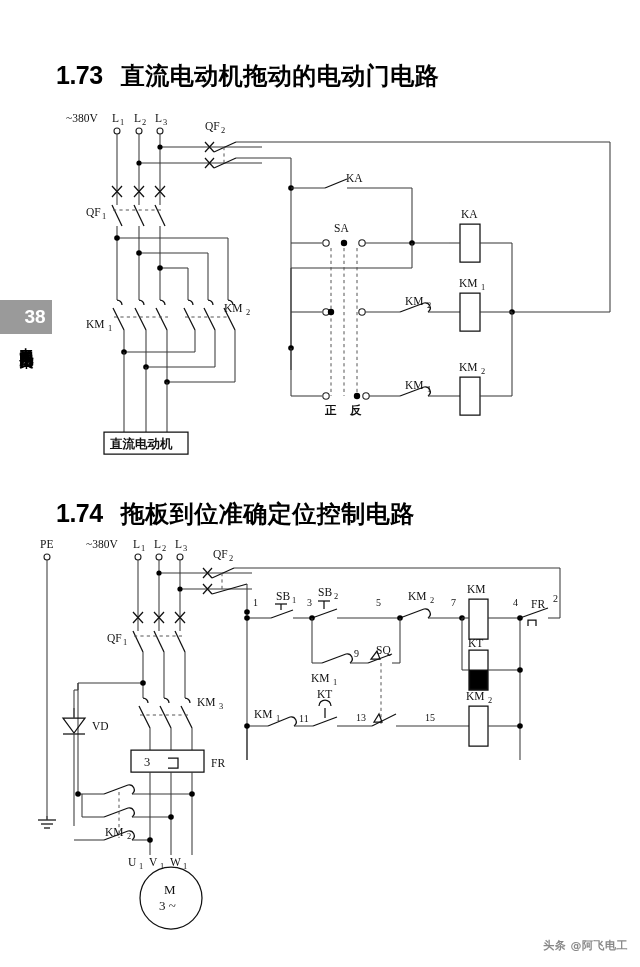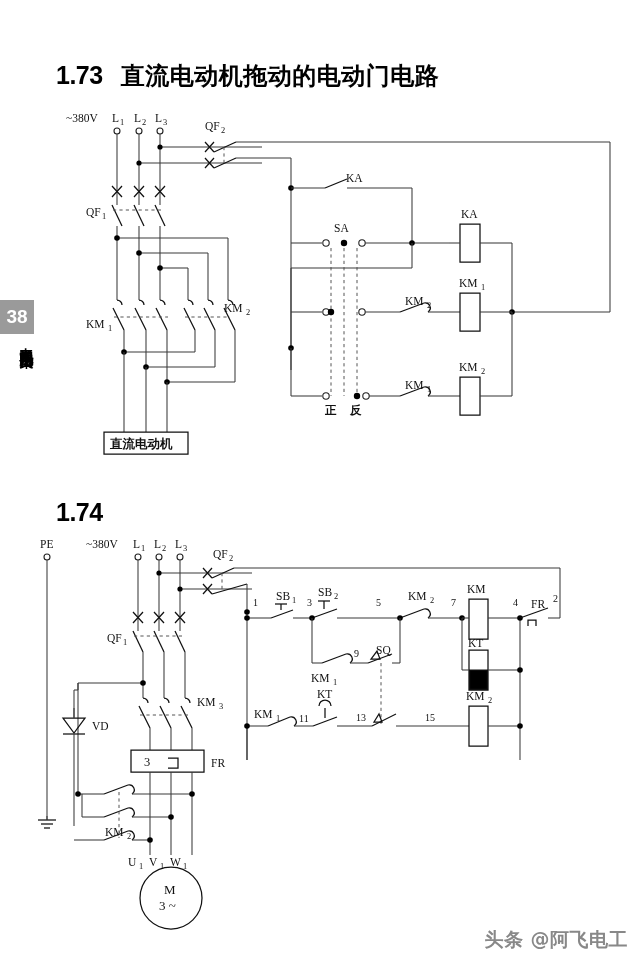--- a/index.html
+++ b/index.html
@@ -19,36 +19,36 @@
     font-family:"DejaVu Sans","Liberation Sans",sans-serif;
     font-weight:bold;font-size:24px;letter-spacing:0.5px;
   }
 
   
   .tab-wrap{position:absolute;left:0;top:300px;width:34px;}
   .tab-num{
     width:34px;height:34px;background:#9a9a9a;color:#fff;
     font-family:"Liberation Sans","DejaVu Sans",sans-serif;
     font-weight:bold;font-size:19px;
-    display:flex;align-items:center;justify-content:center;
+    display:flex;align-items:center;justify-content:center;padding-left:18px;
   }
   .tab-text{
     width:34px;margin-top:3px;
     font-family:"DejaVu Sans","Liberation Sans",sans-serif;
     font-size:14px;font-weight:600;line-height:1.08;
     writing-mode:vertical-rl;text-orientation:upright;
     letter-spacing:1px;
     display:flex;justify-content:center;
   }
 
   
   .watermark{
     position:absolute;right:12px;bottom:14px;
     font-family:"DejaVu Sans","Liberation Sans",sans-serif;
-    font-size:19px;font-weight:bold;color:#6f6f6f;opacity:.82;
+    font-size:11px;font-weight:bold;color:#6f6f6f;opacity:.82;
     letter-spacing:.5px;
   }
 
   
   svg.dwg{position:absolute;left:0;top:0;overflow:visible;}
   svg.dwg line,svg.dwg path,svg.dwg polyline,svg.dwg rect,svg.dwg circle{
     vector-effect:non-scaling-stroke;
   }
   .w{stroke:#3a3a3a;stroke-width:1.05;fill:none;}       
   .wk{stroke:#111;stroke-width:1.25;fill:none;}          
@@ -278,20 +278,21 @@
     <rect class="box" x="460" y="377" width="20" height="38"></rect>
     <text class="lbl" x="459" y="371">KM</text>
     <text class="lbl lbl-s" x="481" y="374">2</text>
     <line class="w" x1="480" y1="396" x2="512" y2="396"></line>
     <line class="w" x1="512" y1="396" x2="512" y2="312"></line>
 
   </svg>
 
   <div class="sec-title" style="left:56px;top:498px;justify-content:space-between;">
     <span class="sec-num">1.74</span>
+    <span class="sec-name">拖板到位准确定位控制电路</span>
   </div>
 
   <svg class="dwg" width="640" height="430" viewBox="0 0 640 430" style="top:530px;">
 
     <text class="lbl" x="40" y="18">PE</text>
     <text class="lbl" x="86" y="18">~380V</text>
     <text class="lbl" x="133" y="18">L</text>
     <text class="lbl lbl-s" x="141" y="21">1</text>
     <text class="lbl" x="154" y="18">L</text>
     <text class="lbl lbl-s" x="162" y="21">2</text>

